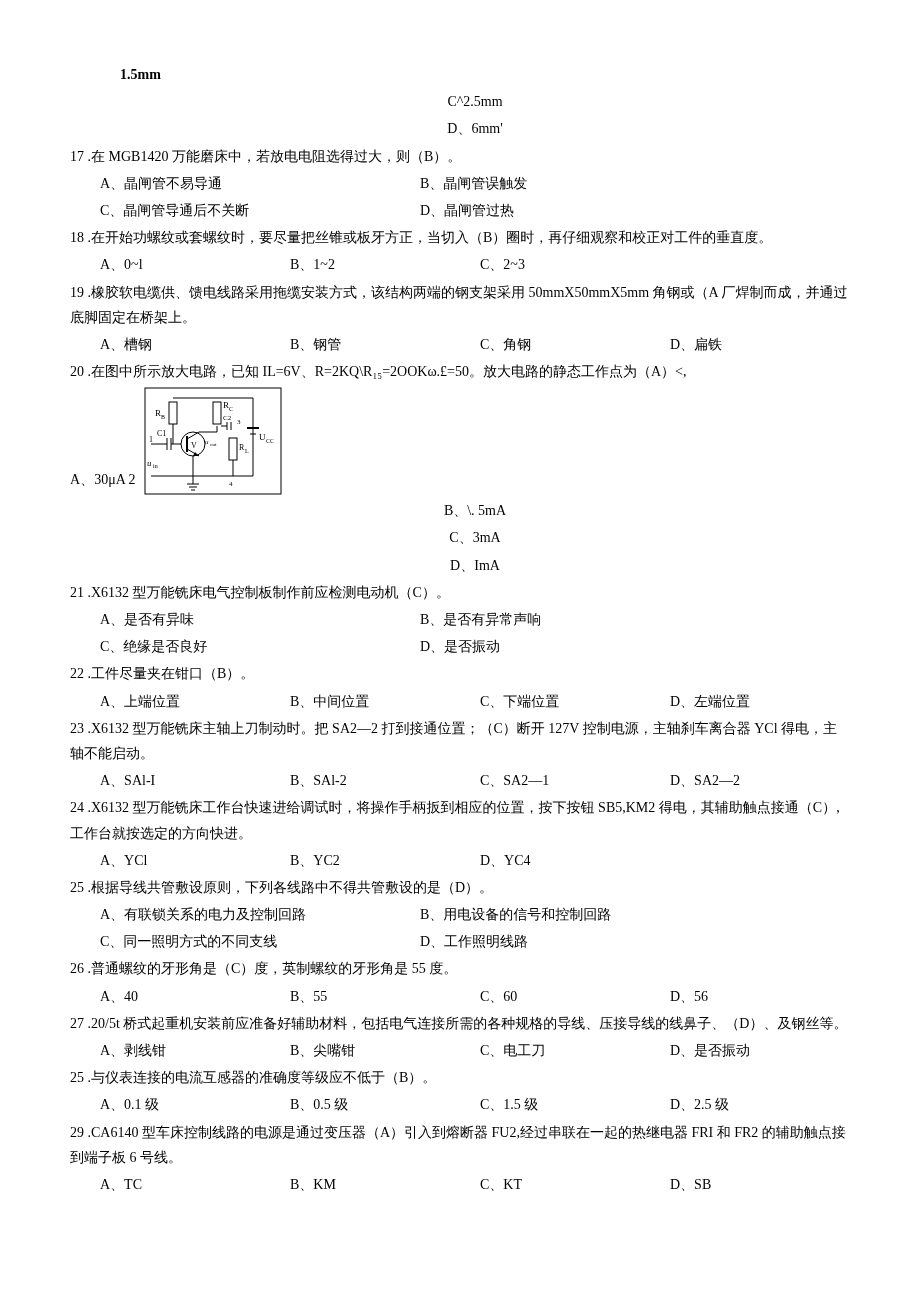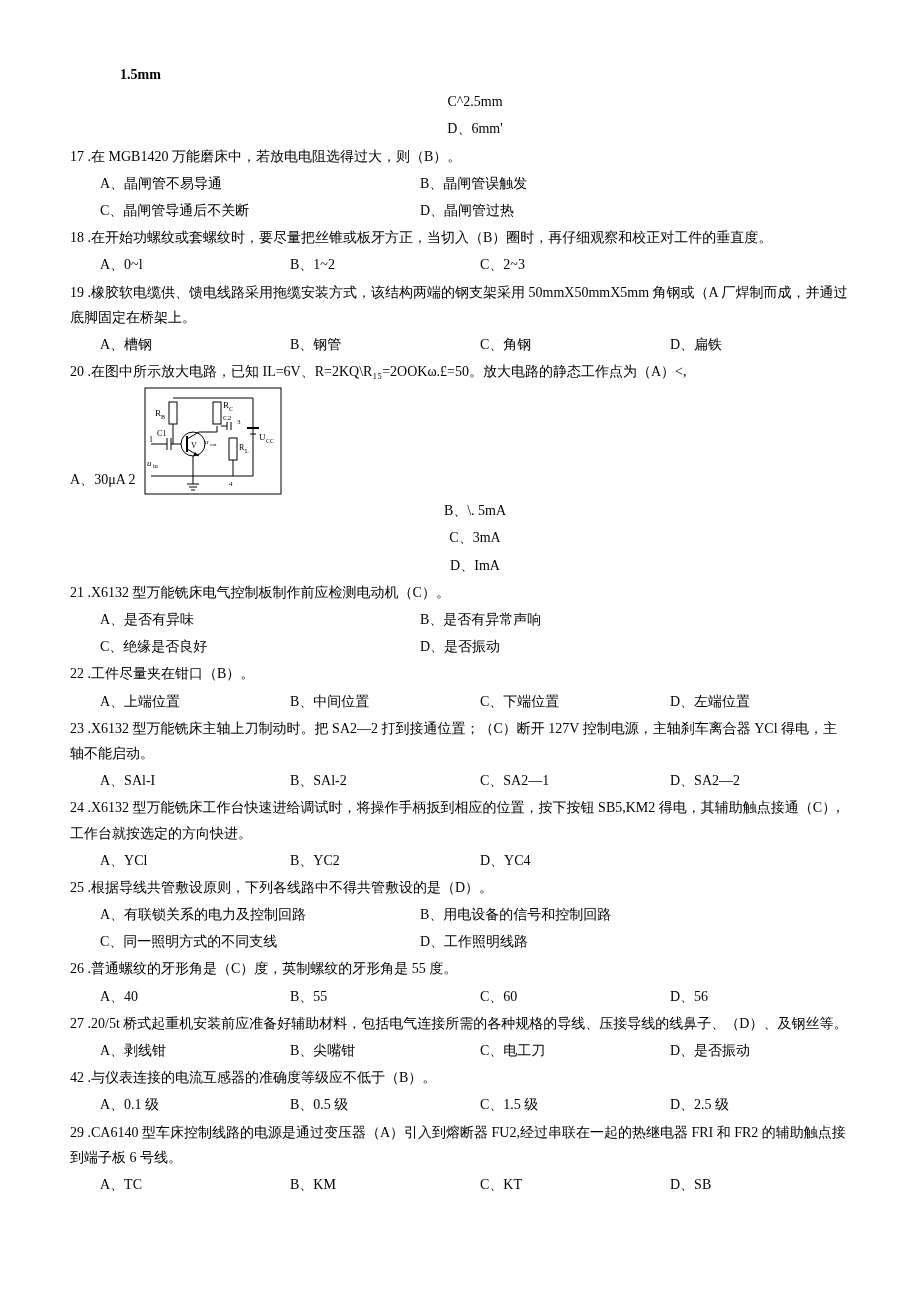--- a/index.html
+++ b/index.html
@@ -193,21 +193,21 @@
 </div>
 
 <div class="q-line">27 .20/5t 桥式起重机安装前应准备好辅助材料，包括电气连接所需的各种规格的导线、压接导线的线鼻子、（D）、及钢丝等。</div>
 <div class="opts-row">
   <span>A、剥线钳</span>
   <span>B、尖嘴钳</span>
   <span>C、电工刀</span>
   <span>D、是否振动</span>
 </div>
 
-<div class="q-line">42 .与仪表连接的电流互感器的准确度等级应不低于（B）。</div>
+<div class="q-line">25 .与仪表连接的电流互感器的准确度等级应不低于（B）。</div>
 <div class="opts-row">
   <span>A、0.1 级</span>
   <span>B、0.5 级</span>
   <span>C、1.5 级</span>
   <span>D、2.5 级</span>
 </div>
 
 <div class="q-line">29 .CA6140 型车床控制线路的电源是通过变压器（A）引入到熔断器 FU2,经过串联在一起的热继电器 FRI 和 FR2 的辅助触点接到端子板 6 号线。</div>
 <div class="opts-row">
   <span>A、TC</span>

